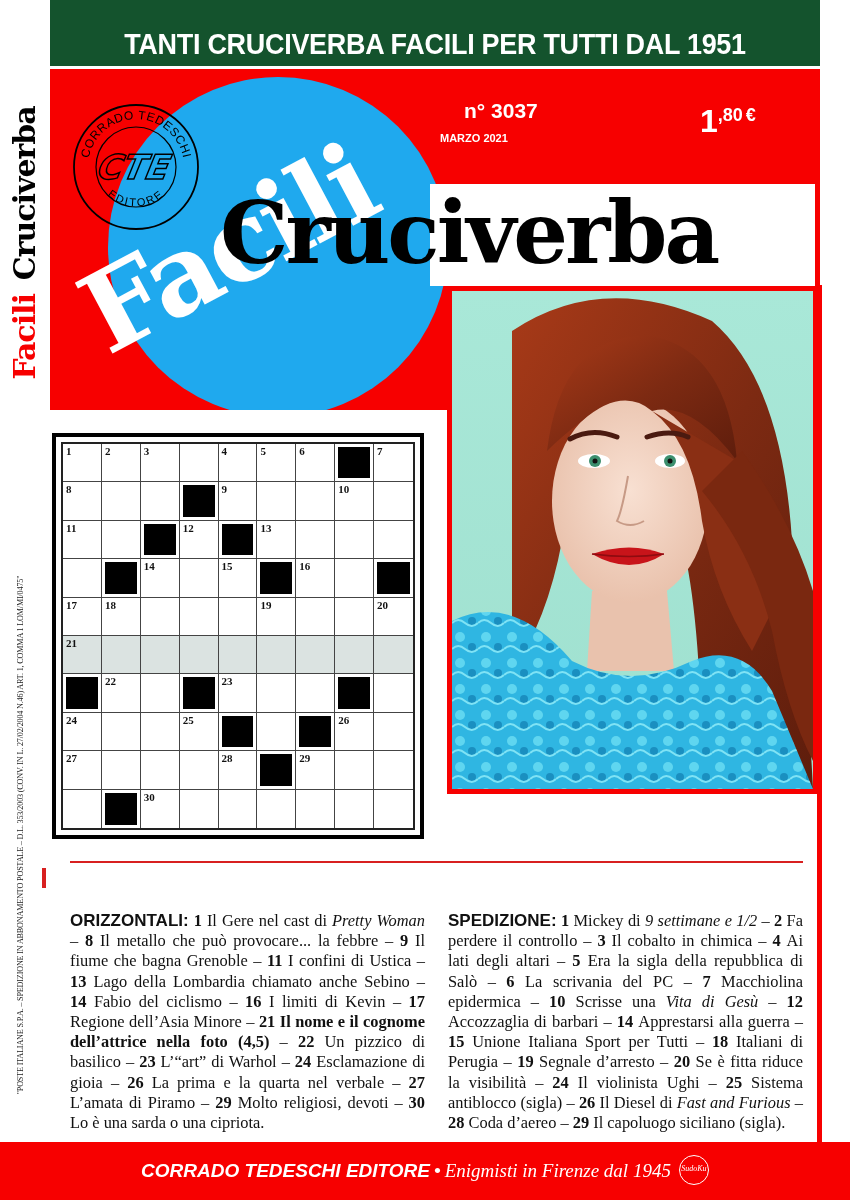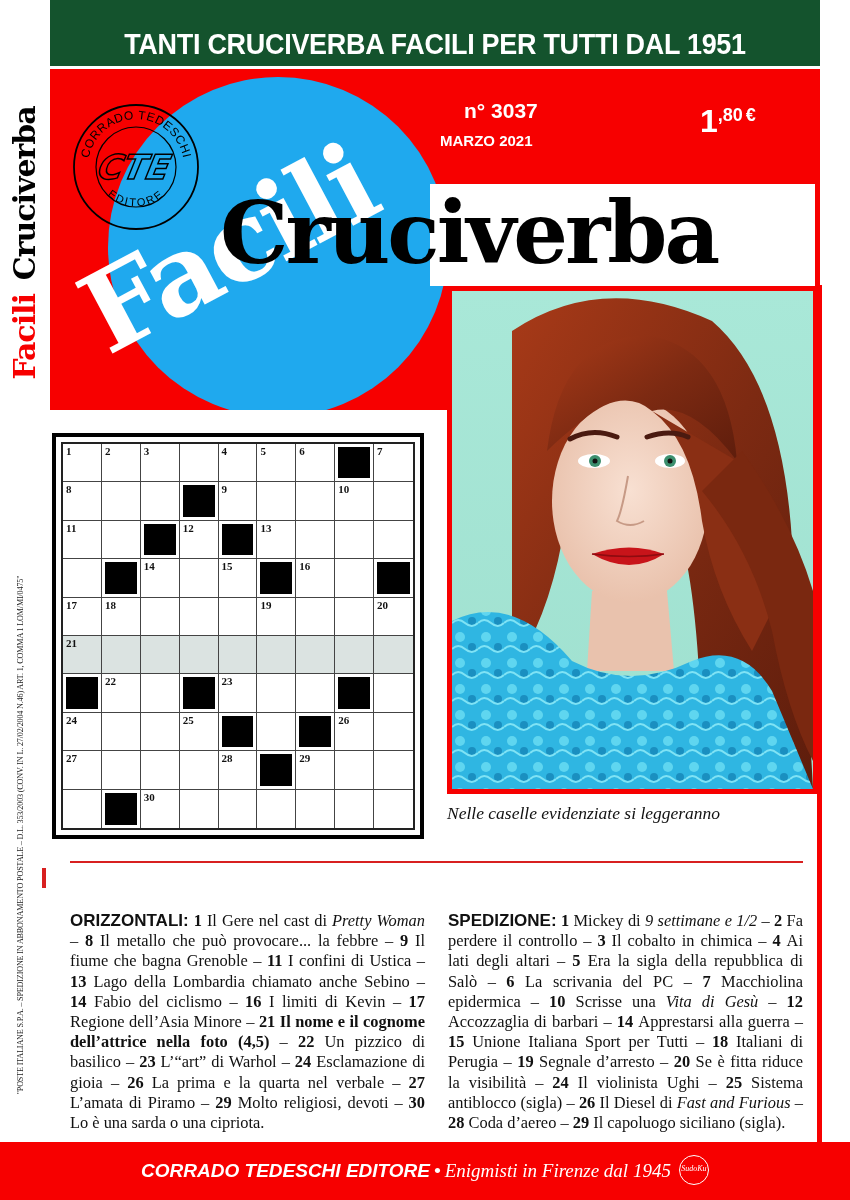--- a/index.html
+++ b/index.html
@@ -10,21 +10,21 @@
   .top-banner { left:50px; top:0; width:770px; height:66px; background:#14532d; }
   .top-banner-text { position:absolute; left:0; right:0; top:28px; text-align:center; color:#fff; font-family:"Liberation Sans", sans-serif; font-weight:bold; font-size:29px; letter-spacing:-0.3px; transform:scaleX(0.93); transform-origin:center; white-space:nowrap; }
   .top-rule { left:50px; top:66px; width:770px; height:3px; background:#fff; }
 
   
   .header { left:50px; top:69px; width:770px; height:341px; background:#f70000; overflow:hidden; }
   .circle { left:58px; top:8px; width:340px; height:340px; border-radius:50%; background:#1fa9ee; }
   .cte-logo { left:16px; top:26px; width:140px; height:140px; }
   .facili-word { left:18px; top:52px; width:430px; height:260px; }
   .issue-no { left:390px; top:30px; color:#fff; font-weight:bold; font-size:21px;margin-left:24px; }
-  .issue-date { left:390px; top:63px; color:#fff; font-weight:bold; font-size:15px; }
+  .issue-date { left:390px; top:63px; color:#fff; font-weight:bold; font-size:11px; }
   .price { left:650px; top:34px; color:#fff; font-weight:bold; }
   .price-int { font-size:32px; }
   .price-dec { font-size:18px; vertical-align:top; position:relative; top:2px; }
   .price-cur { font-size:18px; vertical-align:top; position:relative; top:2px; margin-left:3px; }
 
   .white-band { left:430px; top:184px; width:385px; height:102px; background:#fff; }
   .cruciverba-word { left:220px; top:190px; font-family:"DejaVu Serif", serif; font-weight:bold; font-size:86px; color:#000; letter-spacing:-3px; white-space:nowrap; line-height:1; }
 
   
   .spine { left:4px; top:70px; width:40px; height:345px; }
@@ -328,21 +328,20 @@
       <path d="M140 263 Q178 268 212 263" stroke="#8e0b10" stroke-width="1.5" fill="none"></path>
 
       <path d="M0 330 Q60 300 120 370 Q178 400 240 370 Q290 350 320 400 L361 498 L0 498 Z" fill="url(#lace)"></path>
 
       <path d="M250 200 Q300 260 320 340 Q335 420 361 470 L361 300 Q340 230 290 160 Z" fill="#7a2810"></path>
     </svg>
   </div>
 </div>
 
 <div class="abs caption">
-  <div>Nelle caselle evidenziate si leggeranno</div>
 </div>
 
 <div class="abs clue-rule"></div>
 <div class="abs clues-left-stub"></div>
 
 <div class="abs clue-col left">
   <span class="clue-head">ORIZZONTALI:</span>
   <span id="acrossList"><span><b> 1 </b><span>Il Gere nel cast di </span><i>Pretty Woman</i> –</span><span><b> 8 </b><span>Il metallo che può provocare... la febbre</span> –</span><span><b> 9 </b><span>Il fiume che bagna Grenoble</span> –</span><span><b> 11 </b><span>I confini di Ustica</span> –</span><span><b> 13 </b><span>Lago della Lombardia chiamato anche Sebino</span> –</span><span><b> 14 </b><span>Fabio del ciclismo</span> –</span><span><b> 16 </b><span>I limiti di Kevin</span> –</span><span><b> 17 </b><span>Regione dell’Asia Minore</span> –</span><span><b> 21 </b><b>Il nome e il cognome dell’attrice nella foto (4,5)</b> –</span><span><b> 22 </b><span>Un pizzico di basilico</span> –</span><span><b> 23 </b><span>L’“art” di Warhol</span> –</span><span><b> 24 </b><span>Esclamazione di gioia</span> –</span><span><b> 26 </b><span>La prima e la quarta nel verbale</span> –</span><span><b> 27 </b><span>L’amata di Piramo</span> –</span><span><b> 29 </b><span>Molto religiosi, devoti</span> –</span><span><b> 30 </b><span>Lo è una sarda o una cipriota.</span></span></span>
 </div>
 <div class="abs clue-col right">

